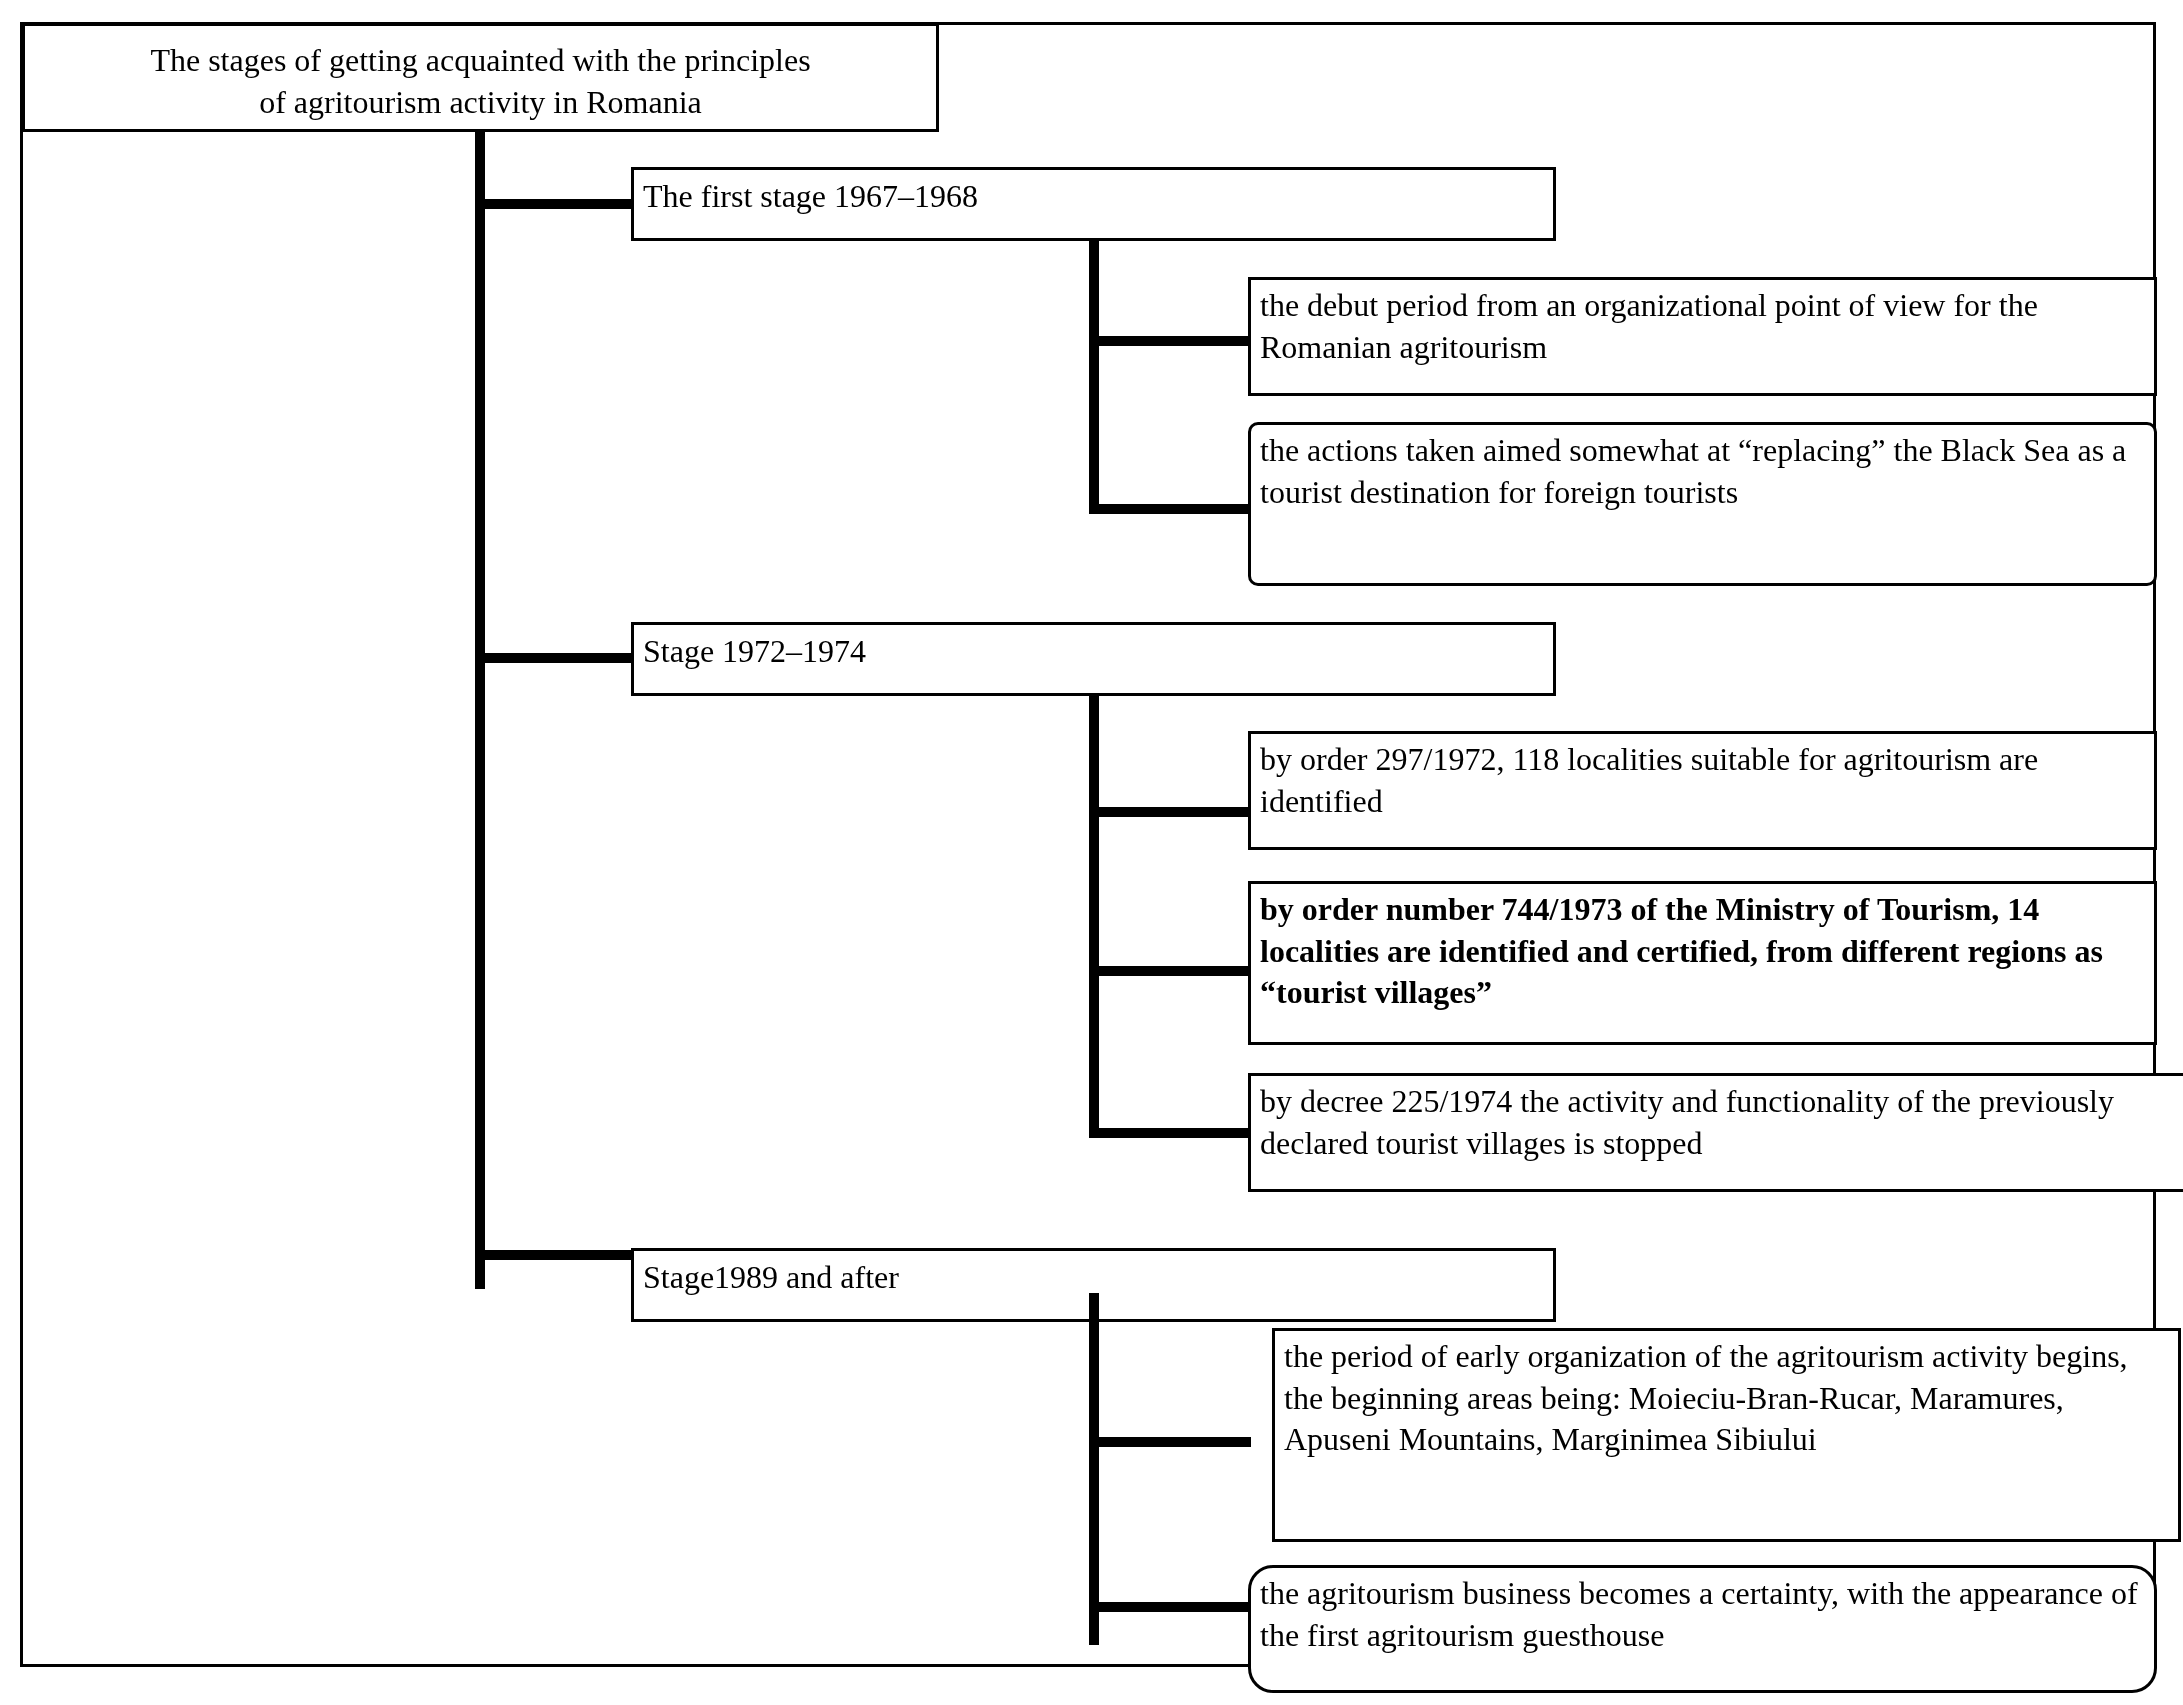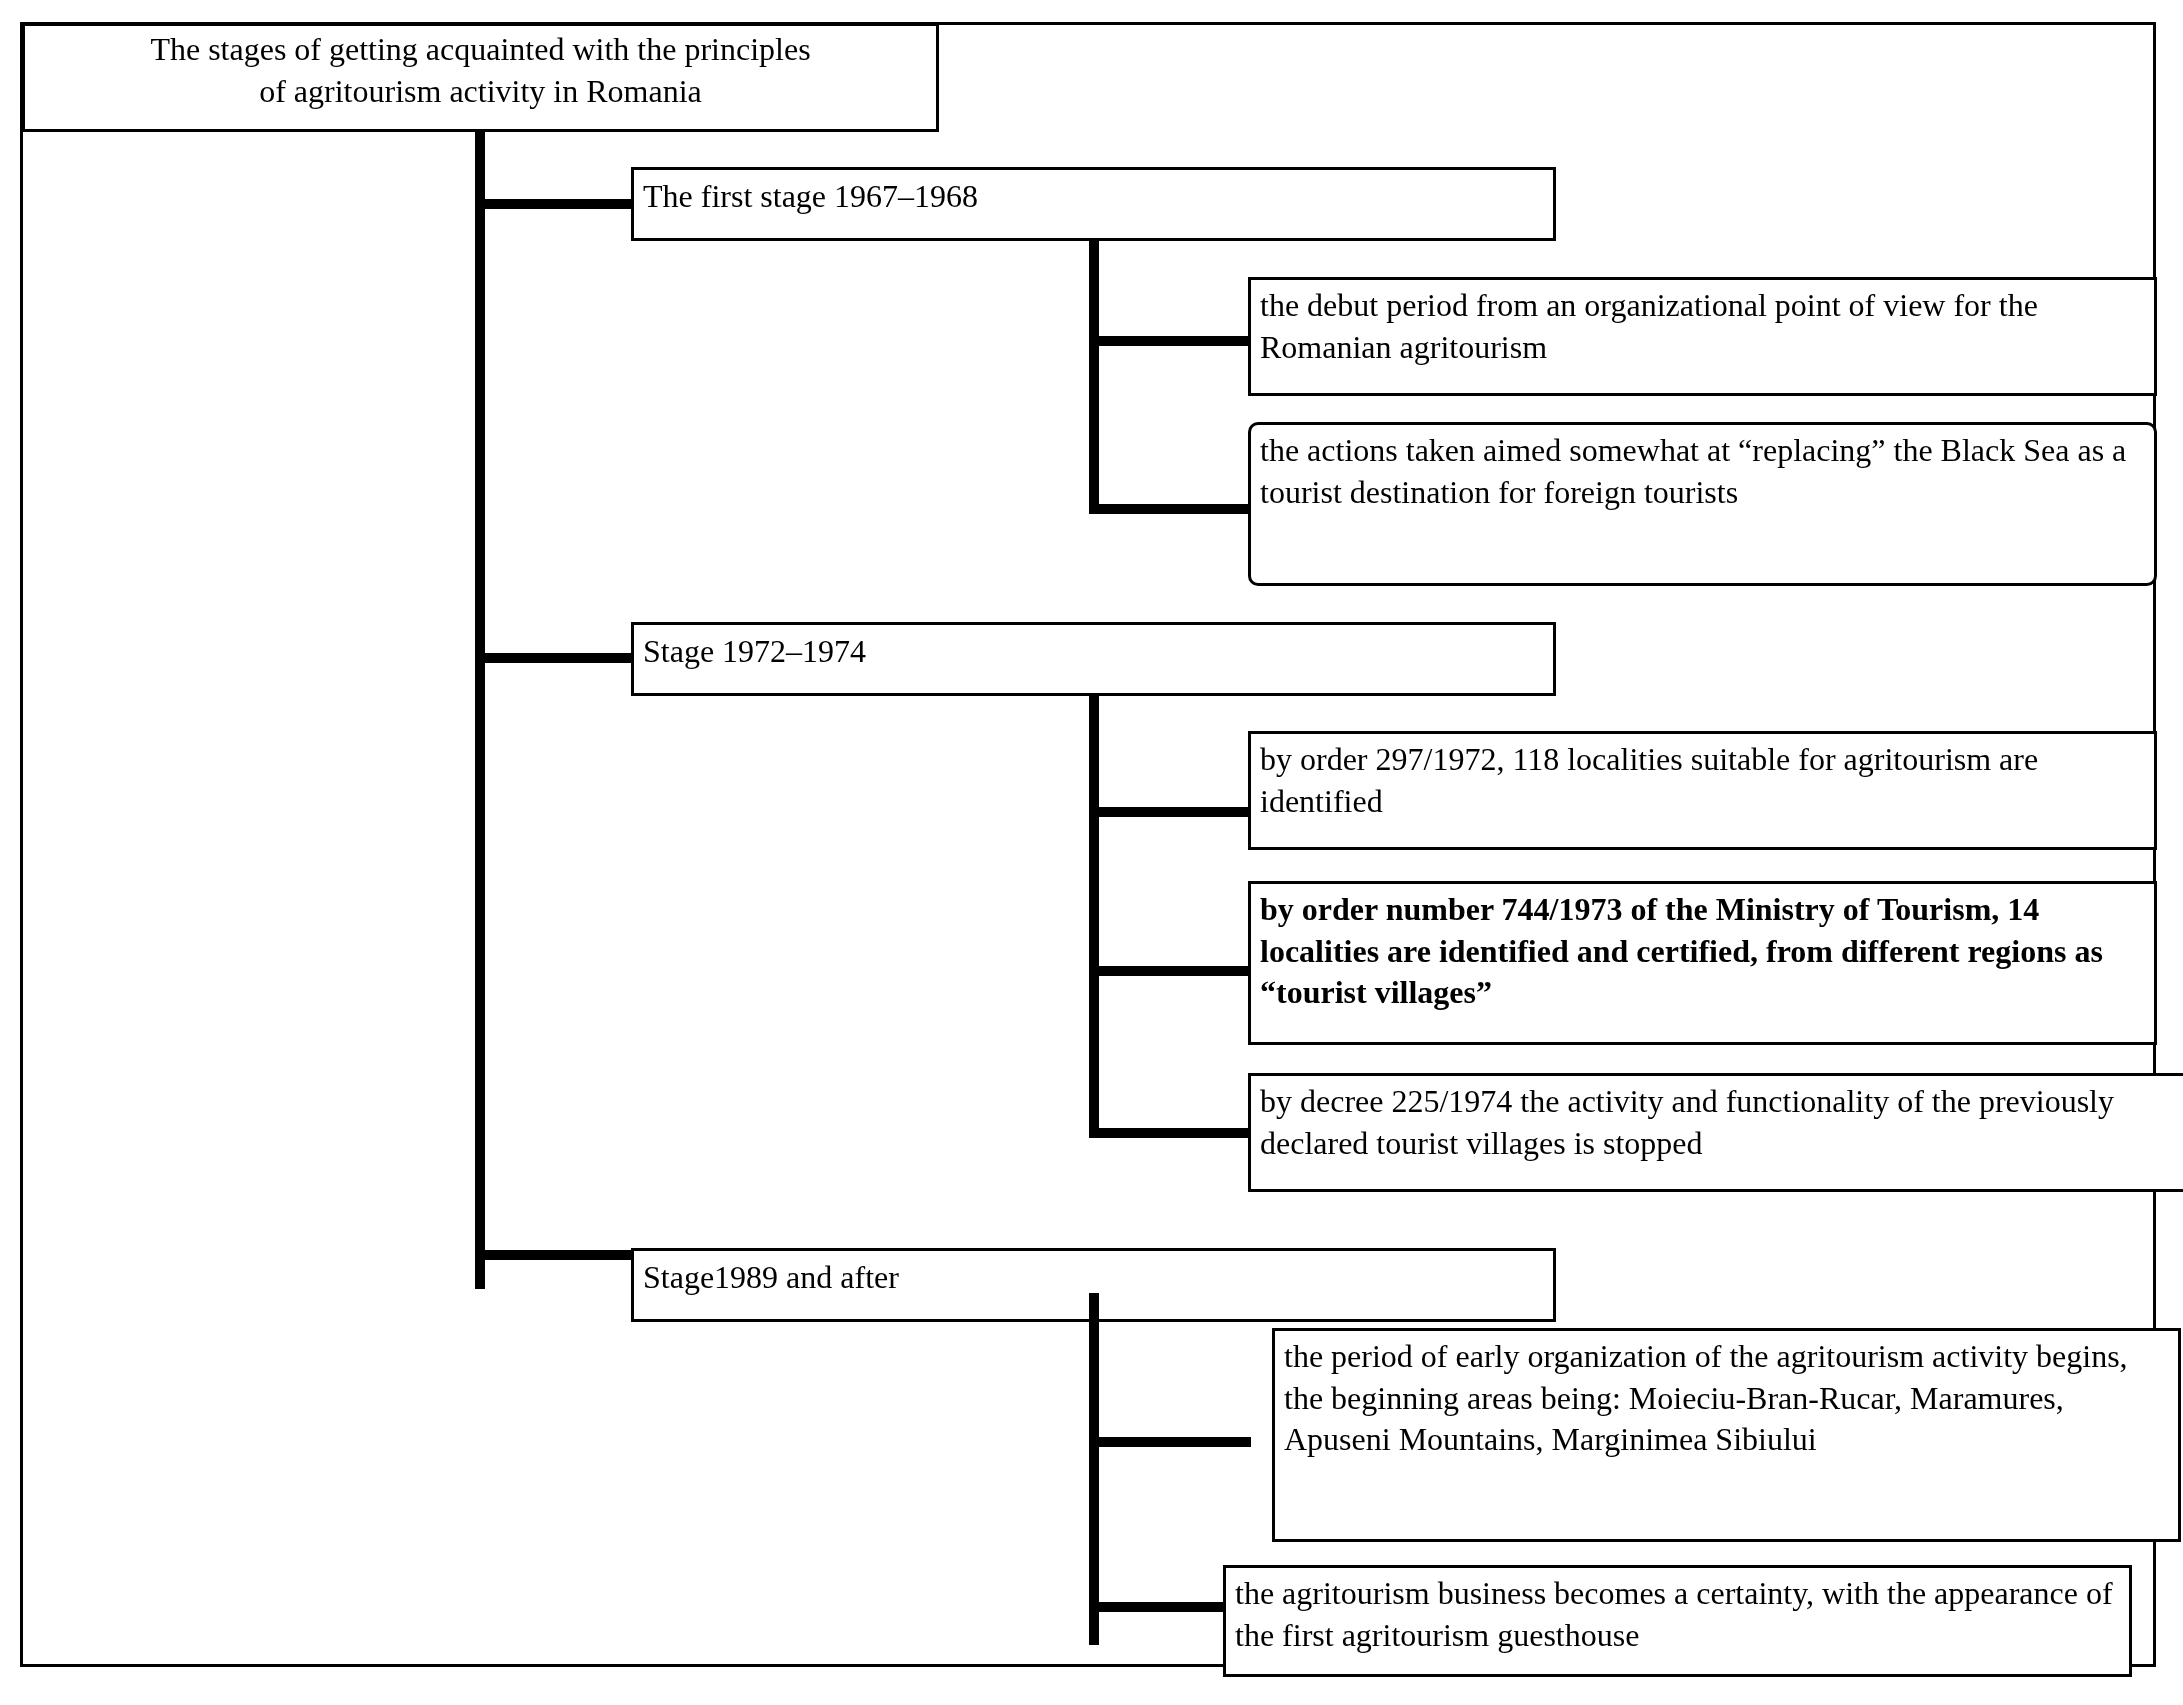--- a/index.html
+++ b/index.html
@@ -33,21 +33,21 @@
     border: 3.4px solid #000000;
     background: #ffffff;
     padding: 3.4px 8px 3.4px 9px;
     line-height: 1.30;
     color: #000000;
     overflow: hidden;
   }
   .node.title {
     text-align: center;
     font-size: 32px;
-    padding-top: 3px;
+    padding-top: 14px;
   }
   .node.stage {
     font-size: 32px;
     padding-top: 5.7px;
   }
   .node.leaf {
     font-size: 32px;
     padding-top: 5px;
   }
   
@@ -124,18 +124,18 @@
   </div>
 
   <div class="conn-v" style="left:1089px; top:1293px; height:352px;"></div>
 
   <div class="conn-h" style="left:1089px; top:1437px; width:162px;"></div>
   <div class="node leaf" style="left:1248px; top:1328px; width:909px; height:214px;margin-left:24px;">
     <span>the period of early organization of the agritourism activity begins, the beginning areas being: Moieciu-Bran-Rucar, Maramures, Apuseni Mountains, Marginimea Sibiului</span>
   </div>
 
   <div class="conn-h" style="left:1089px; top:1602px; width:162px;"></div>
-  <div class="node leaf" style="left:1223px; top:1565px; width:909px; height:112px;">
+  <div class="node leaf" style="left:1248px; top:1565px; width:909px; height:128px;border-radius:25px;">
     <span>the agritourism business becomes a certainty, with the appearance of the first agritourism guesthouse</span>
   </div>
 
 </div>
 
 
 </body></html>

